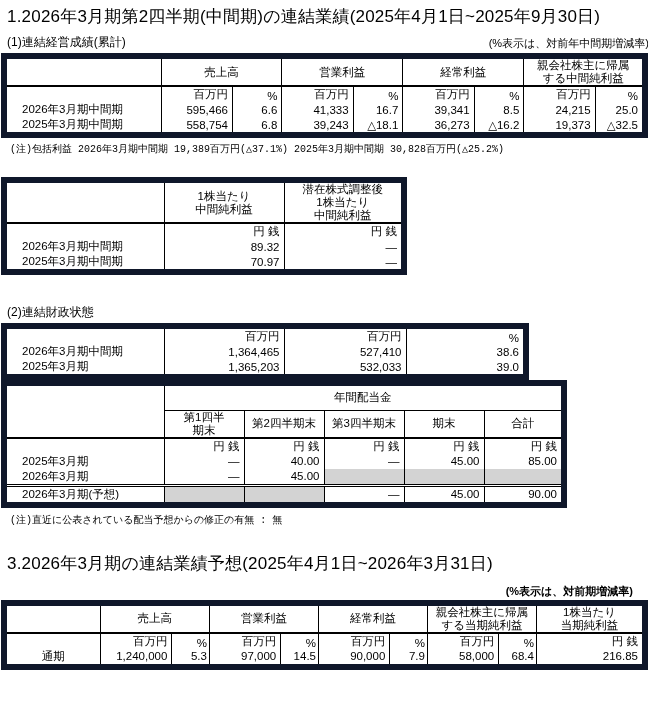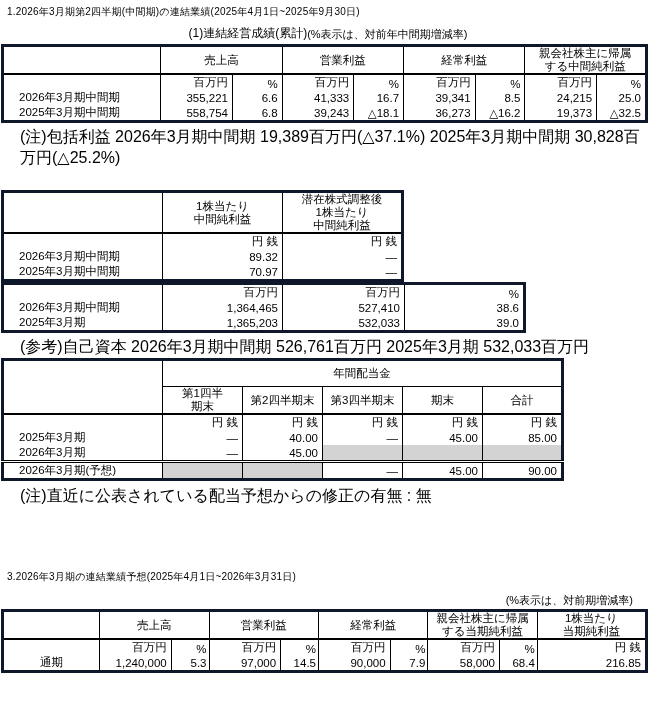--- a/index.html
+++ b/index.html
@@ -1,25 +1,25 @@
 <!DOCTYPE html>
 <html lang="ja"><head>
 <meta charset="utf-8">
 <style>
   html,body { margin:0; padding:0; background:#fff; }
   body { font-family:"Liberation Sans","DejaVu Sans",sans-serif; color:#000; }
   .page { position:relative; width:648px; height:724px; box-sizing:border-box; padding:5px 0 0 1px; overflow:hidden; font-size:11.5px; }
 
-  .title { font-size:10px; padding-left:6px; letter-spacing:0.2px; }
-  .caption-row { display:flex; justify-content:center; align-items:flex-end; }
+  .title { font-size:17px; padding-left:6px; letter-spacing:0.2px; }
+  .caption-row { display:flex; justify-content:space-between; align-items:flex-end; }
   .caption { font-size:12px; padding-left:6px; }
   .pct-note { font-size:11px; text-align:right; }
-  .note { font-size:16px; padding-left:19px; }
-
-  table { border-collapse:collapse; table-layout:fixed; border:3px solid #0f172a; }
+  .note { font-size:10px; padding-left:9px;font-family:Liberation Mono, monospace; }
+
+  table { border-collapse:collapse; table-layout:fixed; border:6px solid #0f172a; }
   td { border-left:1px solid #000; border-right:1px solid #000; border-top:none; border-bottom:none;
        padding:0 4px; font-size:11.5px; overflow:hidden; }
   tr.hdr td { border-bottom:2px solid #000; text-align:center; vertical-align:middle; line-height:13px; }
   tr.hdr-thin td { border-bottom:1px solid #000; text-align:center; vertical-align:middle; }
   td.lbl { text-align:left;padding-left:15px; }
   td.num { text-align:right; }
   td.ctr { text-align:center; }
   .pre { white-space:pre-line; }
   .un { border-bottom:1px solid #000; padding-bottom:16px;margin-top:42px; }
   tr.unit td { vertical-align:bottom; }
@@ -29,22 +29,22 @@
   .mt-caption1 { margin-top:6px; margin-bottom:2px; }
   .t1 { margin-top:0; }
   .note1 { margin-top:4px; }
   .t2 { margin-top:21px; }
   .caption2 { margin-top:29px; margin-bottom:2px; }
   .t3 { margin-top:0; }
   .note3 { margin-top:4px; }
   .s2title { margin-top:26px; margin-bottom:4px; }
   .t4 { margin-top:0; }
   .note4 { margin-top:5px; }
-  .s3title { margin-top:63px; }
-  .pctnote3 { width:632px; margin-top:9px; }
+  .s3title { margin-top:25px; }
+  .pctnote3 { width:632px; margin-top:9px;font-weight:bold; }
   .t5 { margin-top:1px; }
 </style>
 </head>
 <body>
 
 <div class="page">
 
   <div class="title">1.2026年3月期第2四半期(中間期)の連結業績(2025年4月1日~2025年9月30日)</div>
 
   <div class="caption-row mt-caption1" style="width:648px;">
@@ -79,21 +79,21 @@
       <td class="num"><span class="un">%</span></td>
       <td class="num"><span class="un">百万円</span></td>
       <td class="num"><span class="un">%</span></td>
       <td class="num"><span class="un">百万円</span></td>
       <td class="num"><span class="un">%</span></td>
       <td class="num"><span class="un">百万円</span></td>
       <td class="num"><span class="un">%</span></td>
     </tr>
     <tr style="height:14px;">
       <td class="lbl">2026年3月期中間期</td>
-      <td class="num">355,221</td>
+      <td class="num">595,466</td>
       <td class="num">6.6</td>
       <td class="num">41,333</td>
       <td class="num">16.7</td>
       <td class="num">39,341</td>
       <td class="num">8.5</td>
       <td class="num">24,215</td>
       <td class="num">25.0</td>
     </tr>
     <tr style="height:14px;">
       <td class="lbl">2025年3月期中間期</td>
@@ -137,20 +137,21 @@
       <td class="num">―</td>
     </tr>
     <tr style="height:14px;">
       <td class="lbl">2025年3月期中間期</td>
       <td class="num">70.97</td>
       <td class="num">―</td>
     </tr>
   </tbody>
     </table>
 
+  <div class="caption caption2">(2)連結財政状態</div>
 
   <table class="t3">
     <colgroup>
       <col style="width:160px">
         <col style="width:120px">
         <col style="width:122px">
         <col style="width:120px">
     </colgroup>
     <tbody>
     <tr class="unit" style="height:15px;">
@@ -167,21 +168,20 @@
     </tr>
     <tr style="height:14px;">
       <td class="lbl">2025年3月期</td>
       <td class="num">1,365,203</td>
       <td class="num">532,033</td>
       <td class="num">39.0</td>
     </tr>
   </tbody>
     </table>
 
-  <div class="note note3">(参考)自己資本  2026年3月期中間期 526,761百万円   2025年3月期 532,033百万円</div>
 
 
   <table class="t4">
     <colgroup>
       <col style="width:160px">
         <col style="width:80px">
         <col style="width:80px">
         <col style="width:80px">
         <col style="width:80px">
         <col style="width:80px">

